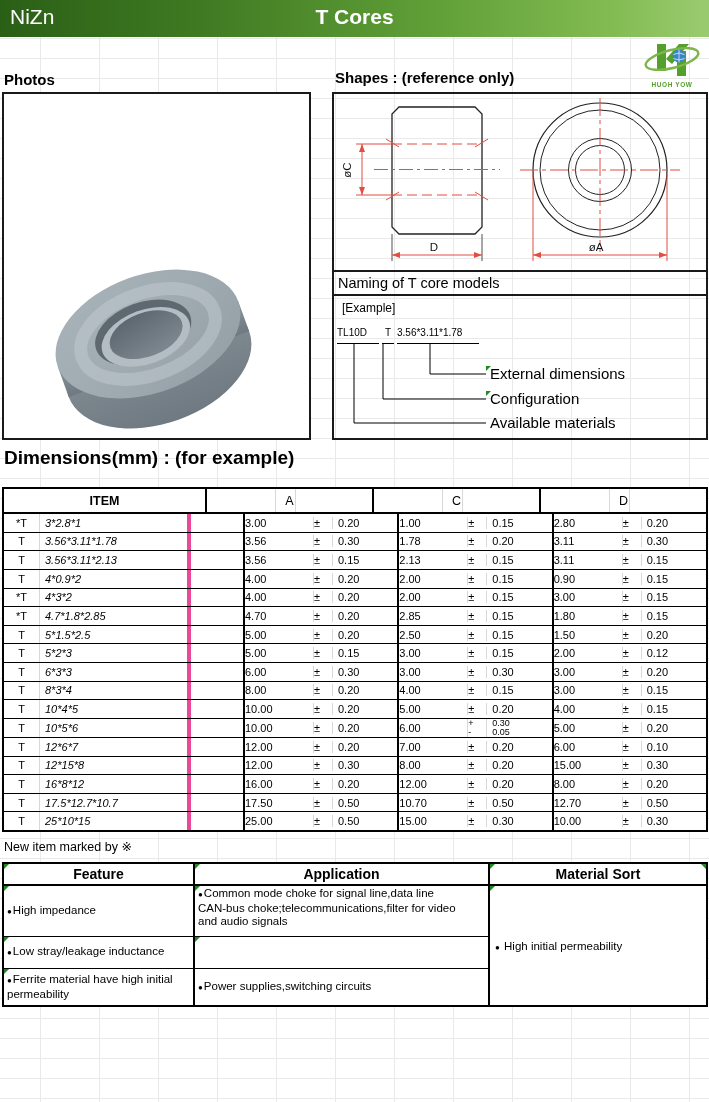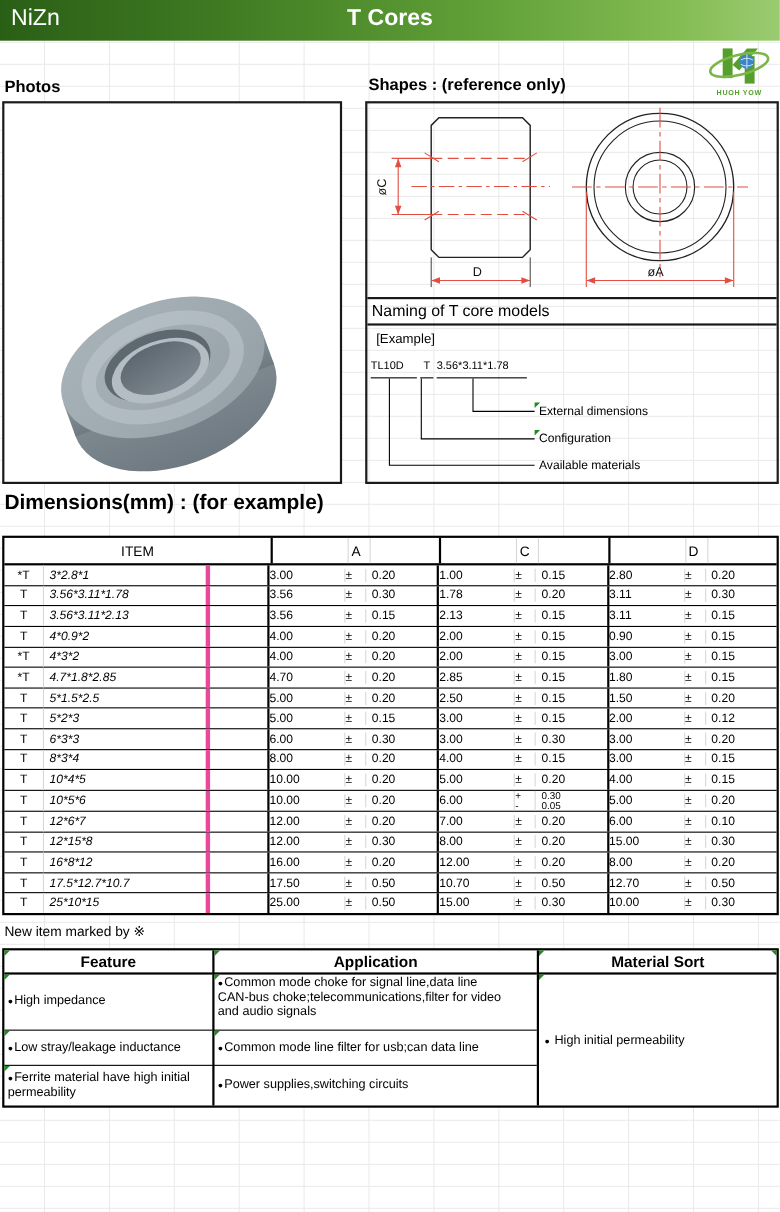--- a/index.html
+++ b/index.html
@@ -25,29 +25,29 @@
   .photo-box{position:absolute;left:2px;top:92px;width:309px;height:348px;border:2px solid #1a1a1a;background:#fff;}
   .shapes-box{position:absolute;left:332px;top:92px;width:376px;height:348px;border:2px solid #1a1a1a;}
   .drawing{position:absolute;left:0;top:0;}
   .naming-head{position:absolute;left:0;top:176px;width:100%;height:26px;border-top:2px solid #1a1a1a;border-bottom:2px solid #1a1a1a;
     font-size:14.5px;padding:3px 0 0 4px;}
   .naming-body{position:absolute;left:0;top:202px;width:100%;height:142px;}
   .ex-label{position:absolute;left:8px;top:5px;font-size:12px;}
   .code-seg{position:absolute;top:31px;height:17px;border-bottom:1.2px solid #000;font-size:10px;white-space:nowrap;}
   .seg-mat{left:3px;width:42px;} .seg-cfg{left:48px;width:12px;text-align:center;} .seg-dim{left:63px;width:82px;}
   .connectors{position:absolute;left:0;top:0;}
-  .callout{position:absolute;left:156px;font-size:11px;line-height:14px;}
+  .callout{position:absolute;left:156px;font-size:15px;line-height:14px;}
   .gtri{position:absolute;width:0;height:0;border-top:5px solid #1f8a1f;border-right:5px solid transparent;}
   .gtri-r{position:absolute;width:0;height:0;border-top:5px solid #1f8a1f;border-left:5px solid transparent;right:0;top:0;}
   
   .dims-h{position:absolute;left:4px;top:447px;font-size:19px;font-weight:bold;}
   .dims-table{position:absolute;left:2px;top:487px;width:706px;height:345px;background:#fff;border:2px solid #000;
     display:flex;flex-direction:column;font-size:11px;}
   .thead{display:flex;height:25px;border-bottom:2px solid #000;font-size:12.5px;align-items:stretch;}
-  .h-item{width:242px;display:flex;align-items:center;justify-content:center;}
+  .h-item{width:201px;display:flex;align-items:center;justify-content:center;font-weight:bold;}
   .hdim{flex:1;border-left:2px solid #000;position:relative;display:flex;align-items:center;justify-content:center;}
   .hdim i{position:absolute;top:0;bottom:0;width:1px;background:#d8d8d8;}
   .hdim .l1{left:68px;} .hdim .l2{left:88px;}
   #dims-rows{flex:1;display:flex;flex-direction:column;}
   .trow{flex:1;display:flex;border-bottom:1px solid #000;align-items:stretch;}
   .trow:last-child{border-bottom:none;}
   .trow>div,.trow>span{display:flex;align-items:center;}
   .c-mark{width:36px;justify-content:center;border-right:1px solid #d8d8d8;}
   .c-item{width:151px;padding-left:5px;border-right:4px solid #ec4899;font-style:italic;}
   .c-pad{width:52px;}
@@ -583,21 +583,20 @@
       <i class="gtri" style="left:0;top:0;"></i>
     <span class="wrap"><span class="blt">●</span> <span>High initial permeability</span></span>
     </div>
 
   <div class="fc">
       <i class="gtri" style="left:0;top:0;"></i>
     <span class="wrap"><span class="blt">●</span><span>Low stray/leakage inductance</span></span>
     </div>
   <div class="fc colb">
       <i class="gtri" style="left:0;top:0;"></i>
-    <span class="wrap"><span class="blt">●</span><span>Common mode line filter for usb;can data line</span></span>
     </div>
 
   <div class="fc noline">
       <i class="gtri" style="left:0;top:0;"></i>
     <span class="wrap"><span class="blt">●</span><span>Ferrite material have high initial permeability</span></span>
     </div>
   <div class="fc noline colb">
     <span class="wrap"><span class="blt">●</span><span>Power supplies,switching circuits</span></span>
     </div>
 </div>

